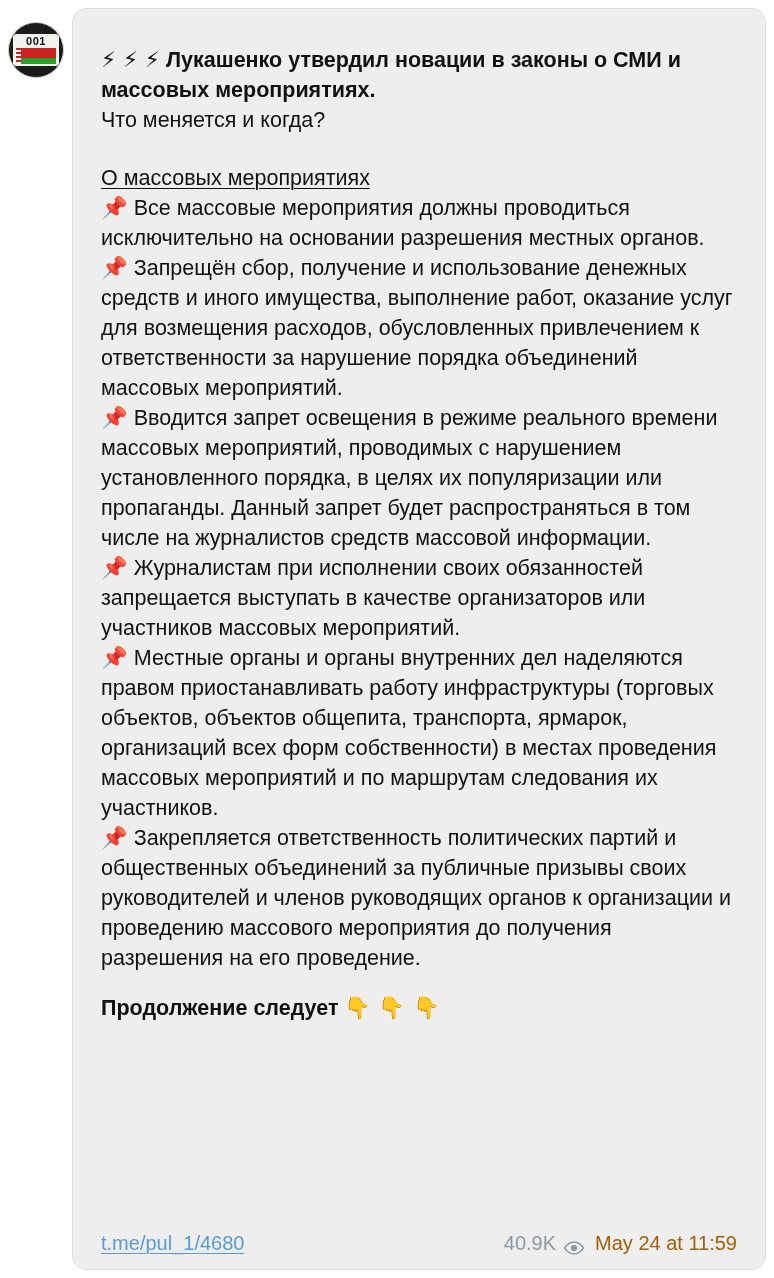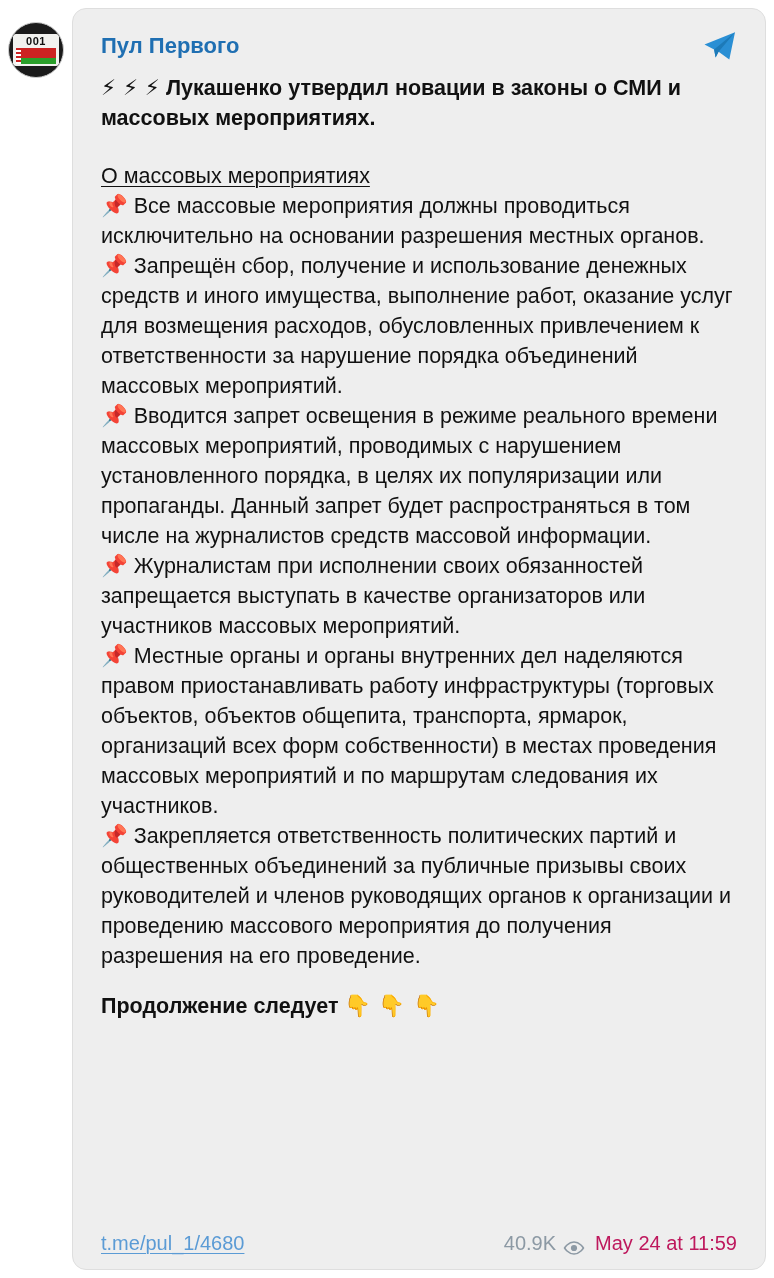--- a/index.html
+++ b/index.html
@@ -149,49 +149,43 @@
     align-items: center;
     gap: 10px;
     color: #8c99a4;
   }
   .views {
     display: flex;
     align-items: flex-end;
     gap: 7px;
   }
   .eye-icon { width: 22px; height: 14px; }
-  .date { color: #be185d; }
+  .date { color: #a16207; }
 </style>
 </head>
 <body>
 
 <div class="page">
 
   <div class="avatar">
     <div class="plate">
       <div class="plate-num">001</div>
       <div class="flag"></div>
     </div>
   </div>
 
   <div class="post-card">
 
-    <div class="card-head">
-      <div class="channel-name">Пул Первого</div>
-      <svg class="tg-icon" viewBox="0 0 34 30">
-        <path d="M1.5 13.4 L32 1.2 L26.3 28.6 L15.6 20.7 L12.6 26.6 L11.1 18.6 Z" fill="#2a8fd4"></path>
-        <path d="M12.6 26.6 L15.6 20.7 L32 1.2 L11.1 18.6 Z" fill="#1d7ab8"></path>
-      </svg>
-    </div>
 
     <div class="body-text">
       <p class="para">
         <span class="emoji">⚡ ⚡ ⚡</span>
         <span class="bold">Лукашенко утвердил новации в законы о СМИ и массовых мероприятиях.</span>
       </p>
+      <p class="para">Что меняется и когда?</p>
 
       <div class="gap"></div>
 
       <p class="para">
         <span class="underline">О массовых мероприятиях</span>
       </p>
 
       <p class="para">
         <span class="emoji">📌</span>
         <span>Все массовые мероприятия должны проводиться исключительно на основании разрешения местных органов.</span>

